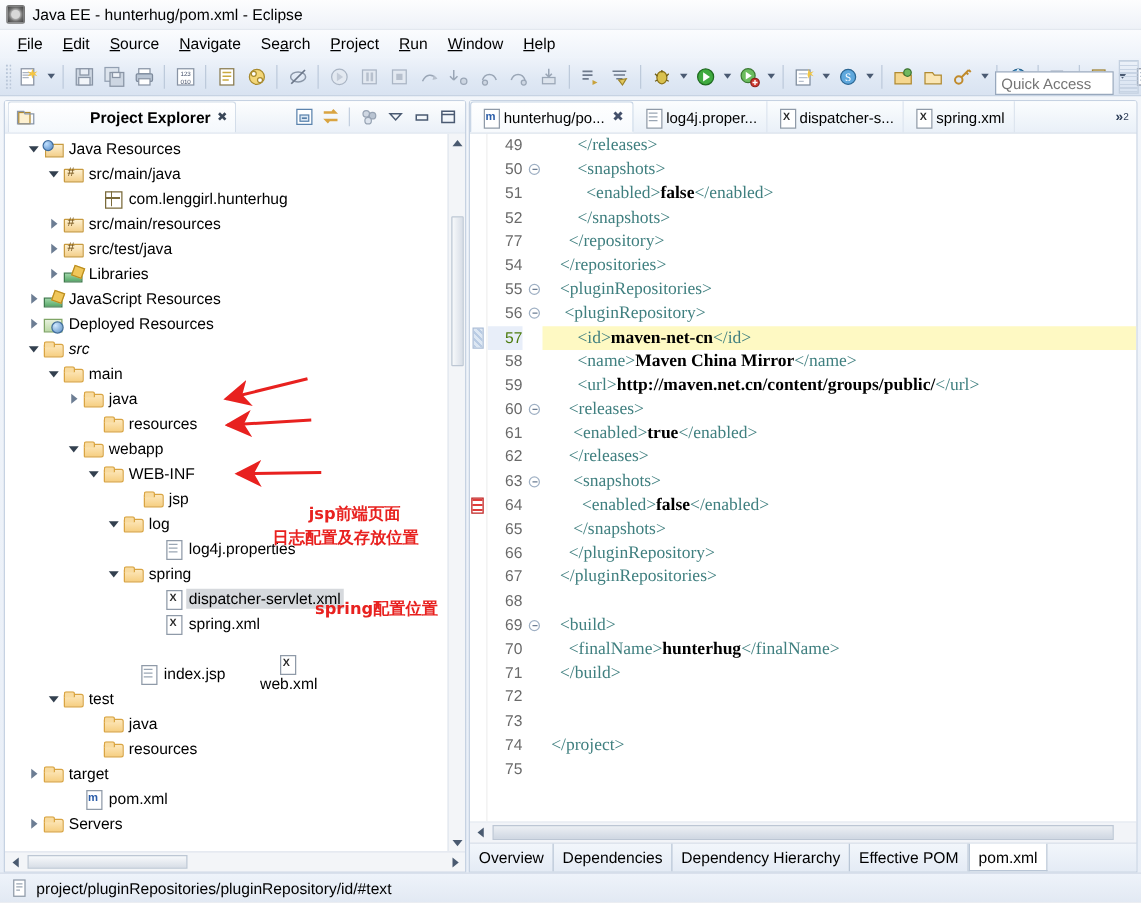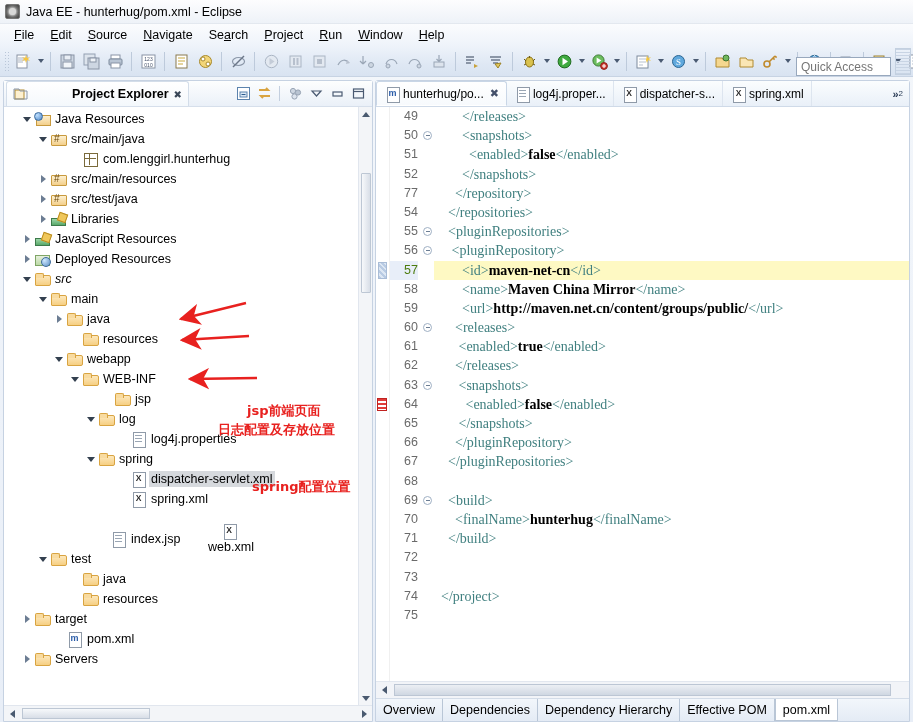--- a/index.html
+++ b/index.html
@@ -1042,13 +1042,22 @@
       <div class="form-tabs" id="form-tabs">
           <div class="ftab">Overview</div>
           <div class="ftab">Dependencies</div>
           <div class="ftab">Dependency Hierarchy</div>
           <div class="ftab">Effective POM</div>
           <div class="ftab active">pom.xml</div>
         </div>
     </div>
   </div>
 
+  <div class="statusbar">
+    <span class="sb-ico">
+      <svg width="15" height="15" viewBox="0 0 15 15">
+          <rect x="3" y="1" width="9" height="13" fill="#fff" stroke="#8f9aa8"></rect>
+          <path d="M5 4h5M5 6.5h5M5 9h3" stroke="#9aa6b4"></path>
+        </svg>
+    </span>
+    <span>project/pluginRepositories/pluginRepository/id/#text</span>
+  </div>
 </div>
 
 </body></html>

